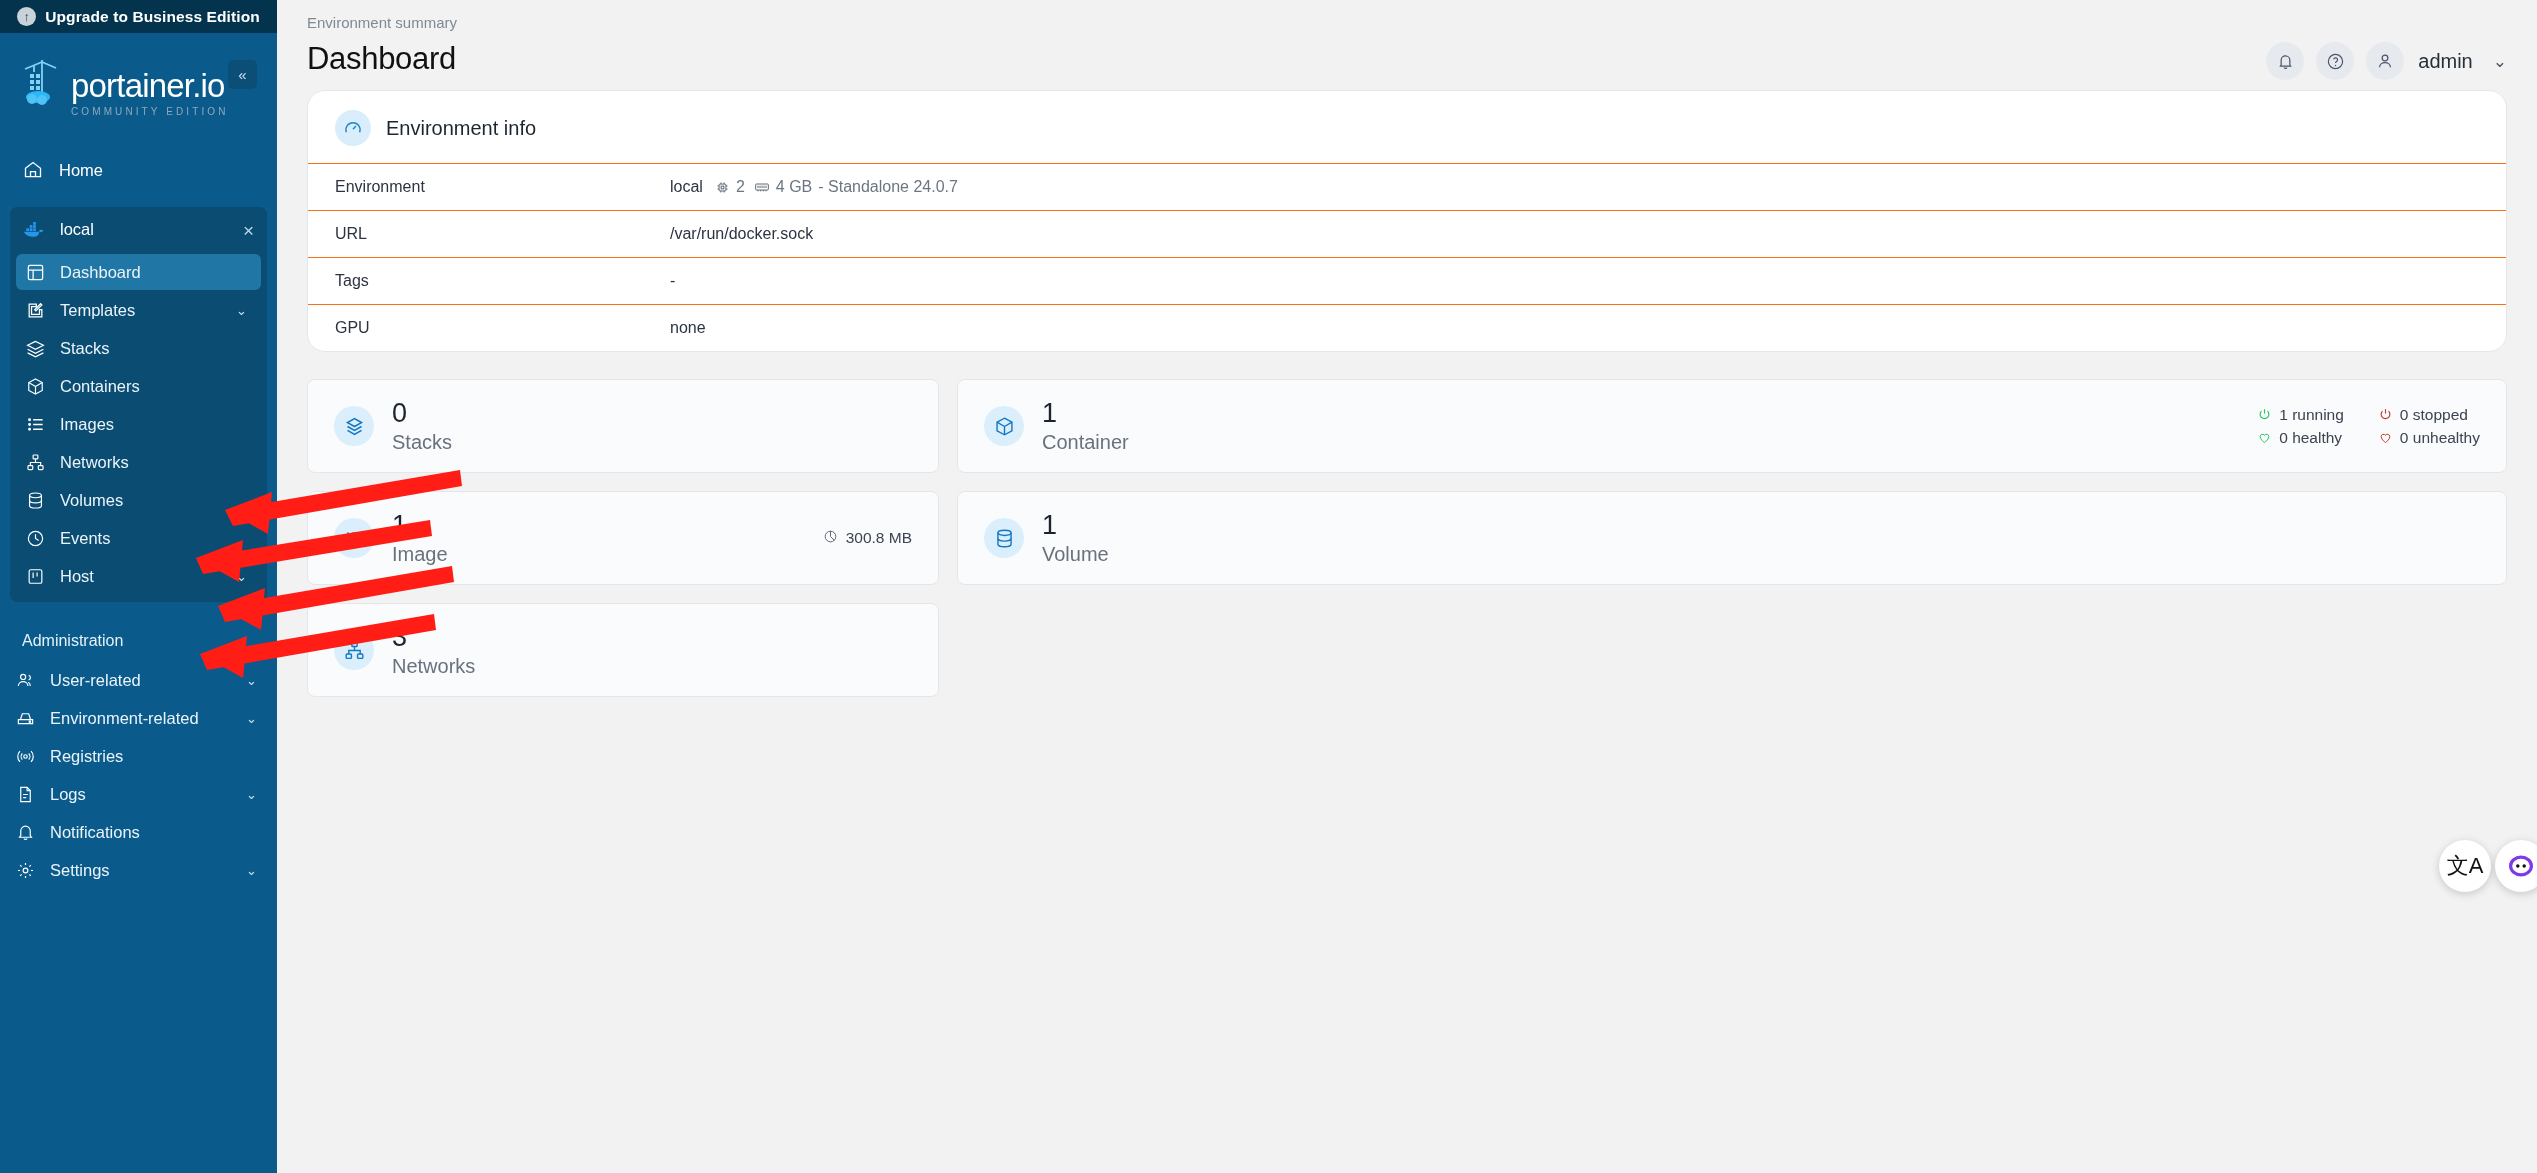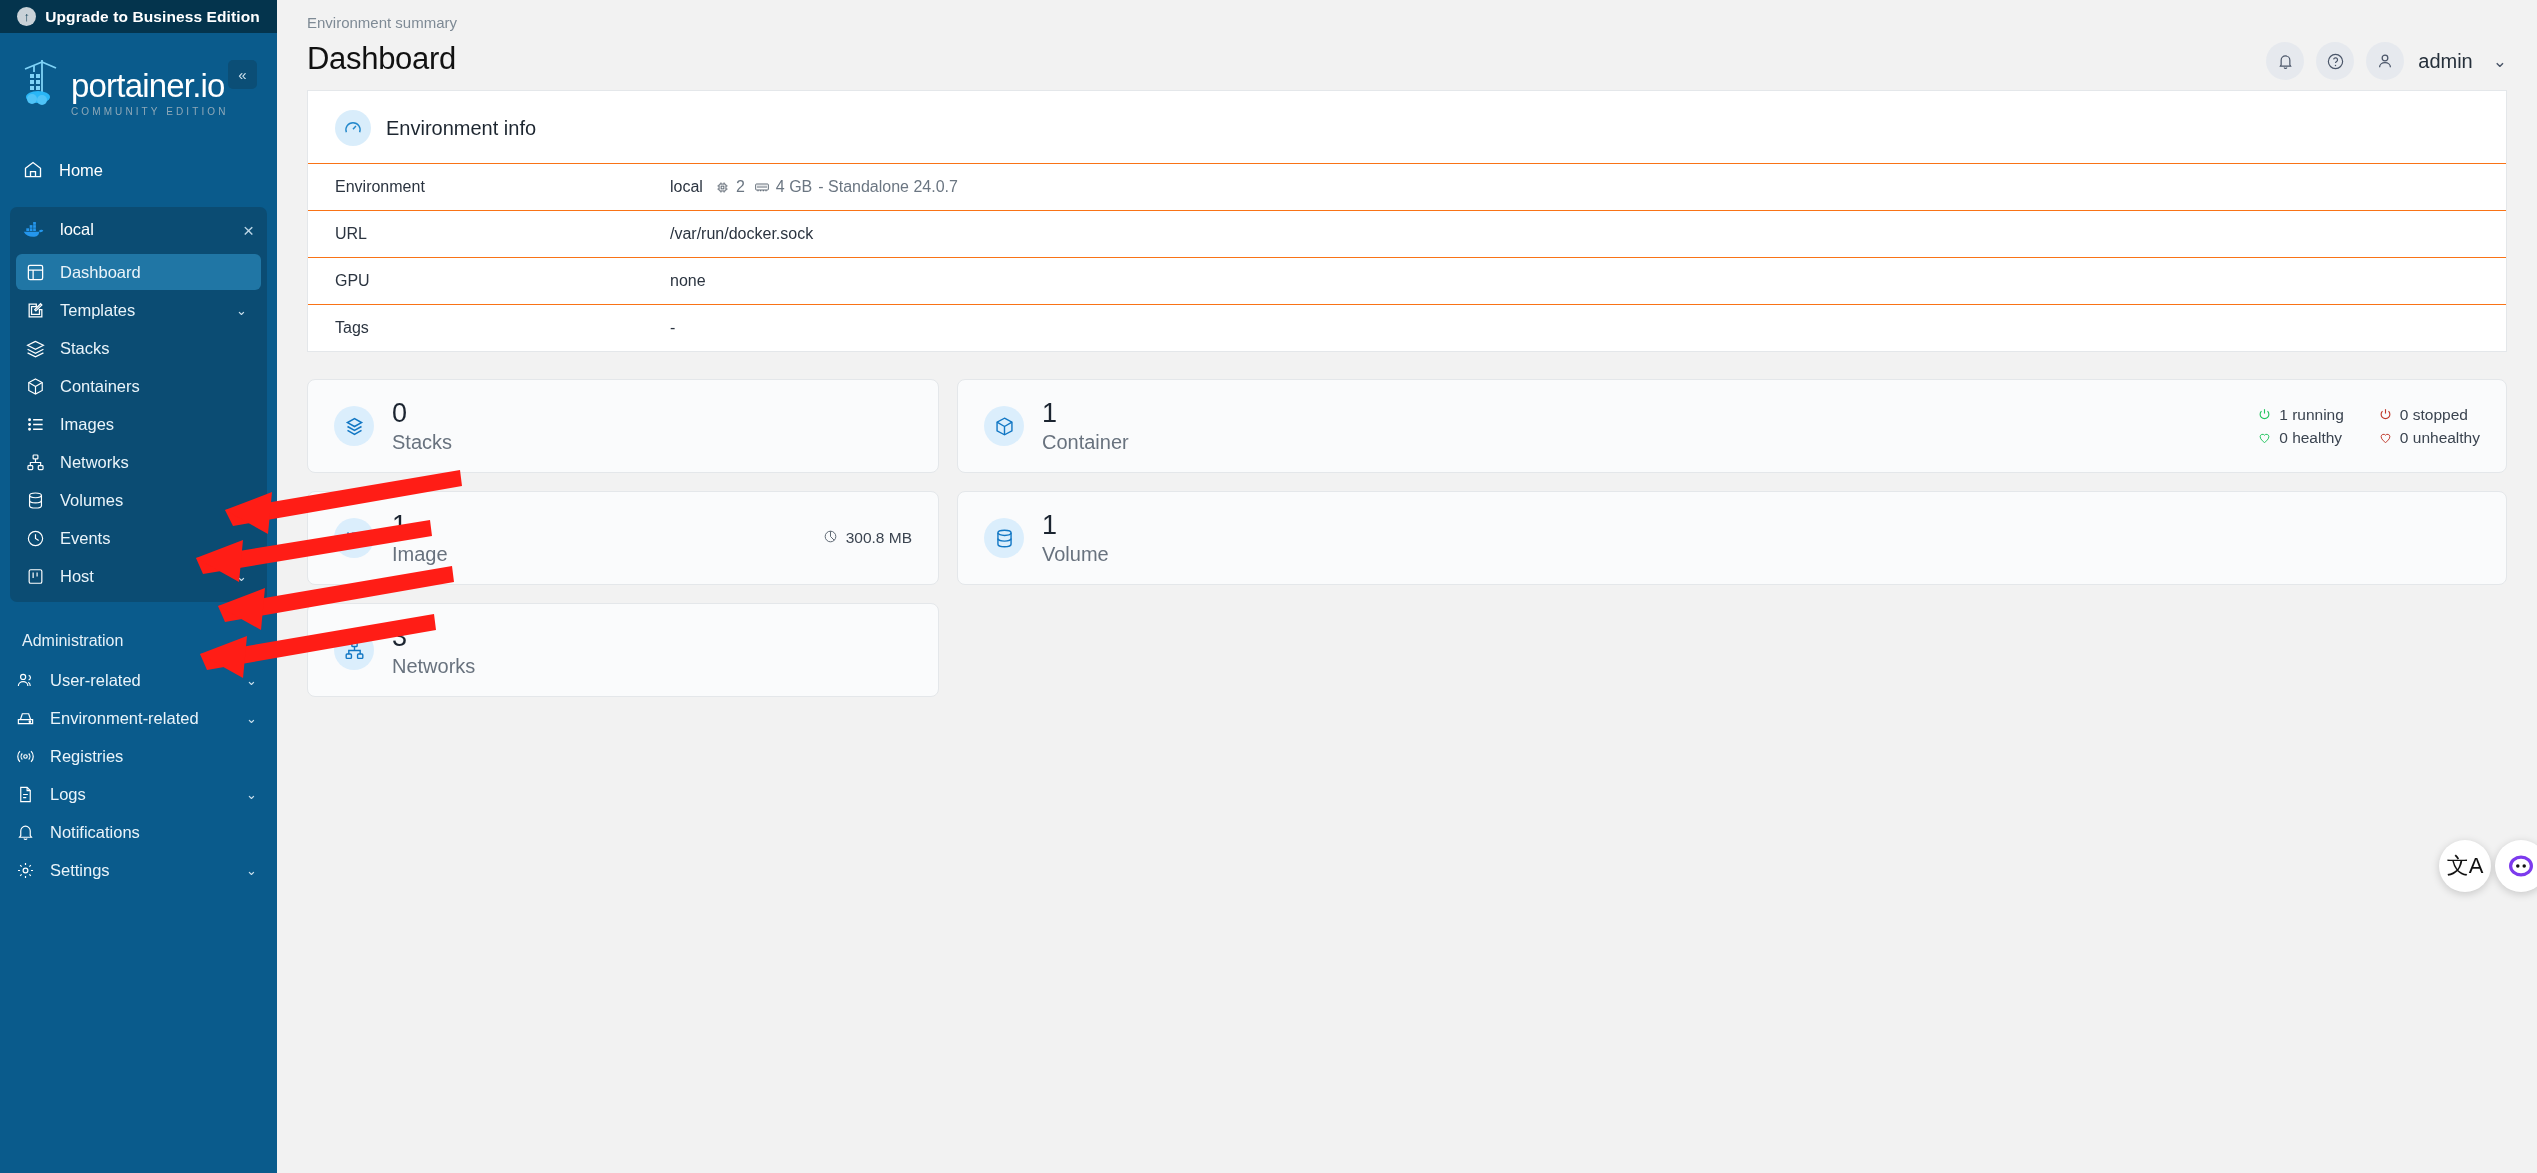--- a/index.html
+++ b/index.html
@@ -115,21 +115,21 @@
     width: 38px; height: 38px; border-radius: 50%;
     background: #e6e9ee; display: flex; align-items: center; justify-content: center;
     color: #4a5568; cursor: pointer;
   }
   .user-name { font-size: 20px; color: #26303b; margin-left: 2px; }
   .user-chev { color: #4a5568; font-size: 17px; margin-left: 8px; cursor: pointer; }
 
   .content { padding: 0 30px; }
 
   .card {
-    background: #fff; border: 1px solid #e4e7ea; border-radius: 0;
+    background: #fff; border: 1px solid #e4e7ea; border-radius: 18px;
   }
   .envinfo { margin-top: 0; }
   .envinfo-head {
     display: flex; align-items: center; gap: 15px;
     padding: 19px 27px 17px 27px;
   }
   .round-ico {
     width: 36px; height: 36px; border-radius: 50%;
     background: #d9edfb; display: flex; align-items: center; justify-content: center;
     color: #2388cb;
@@ -498,27 +498,27 @@
             <span class="dim">- Standalone 24.0.7</span>
           </span>
         </div>
 
         <div class="env-row">
           <span class="k">URL</span>
           <span class="v">/var/run/docker.sock</span>
         </div>
 
         <div class="env-row">
+          <span class="k">Tags</span>
+          <span class="v">-</span>
+        </div>
+
+        <div class="env-row">
           <span class="k">GPU</span>
           <span class="v">none</span>
-        </div>
-
-        <div class="env-row">
-          <span class="k">Tags</span>
-          <span class="v">-</span>
         </div>
       </section>
 
       <div class="stats">
 
         <div class="stat-row">
           <div class="stat-card col-left">
             <span class="stat-ico">
               <svg viewBox="0 0 24 24" width="21" height="21" fill="none" stroke="#1277c4" stroke-width="1.8">
                 <path d="M12 3 4 7.5l8 4.5 8-4.5z"></path>

